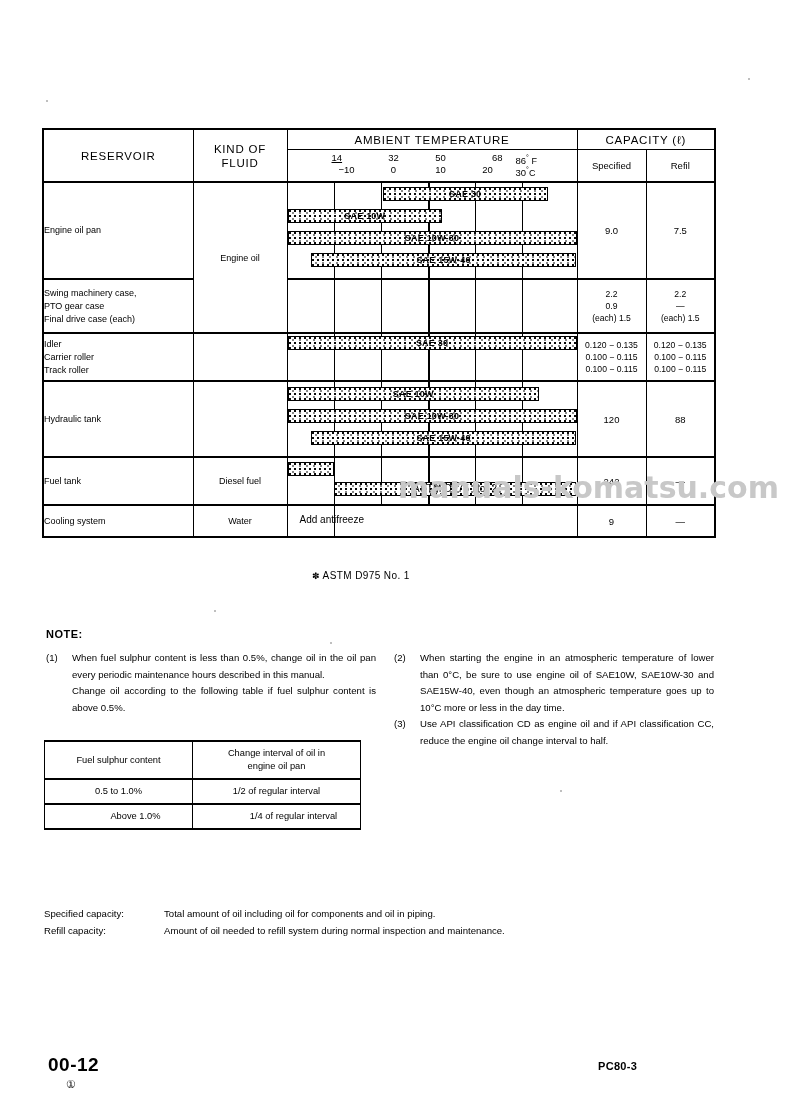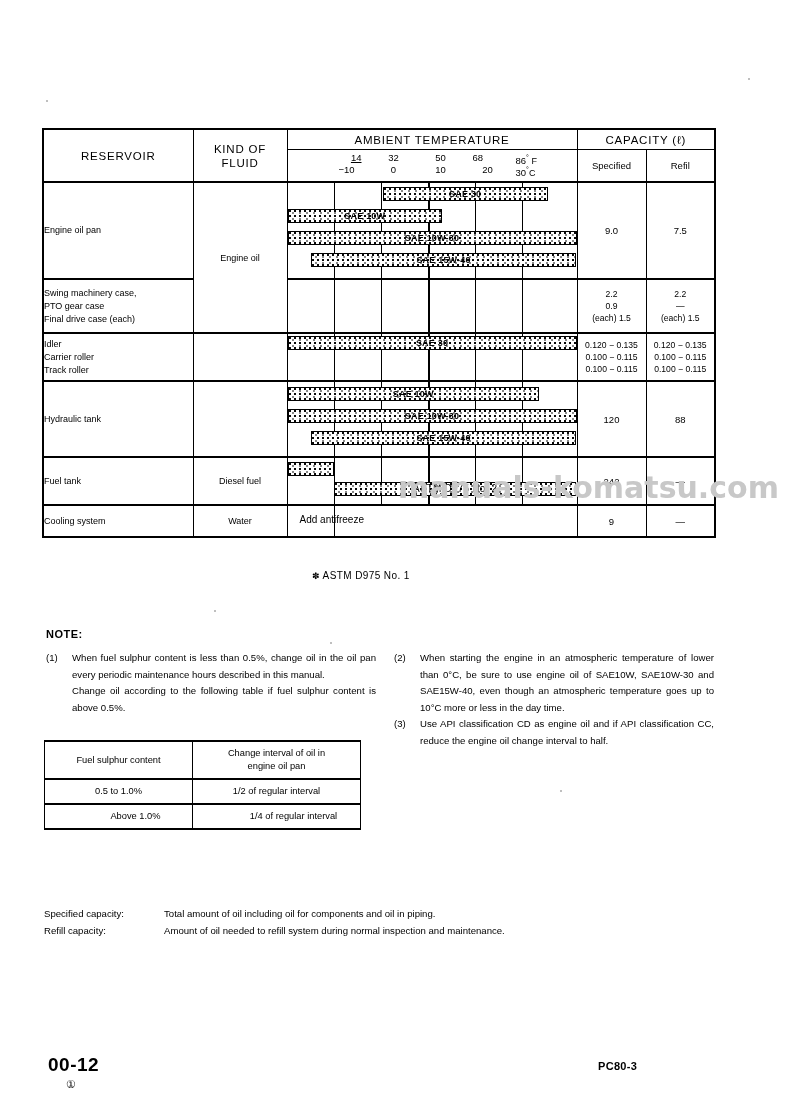--- a/index.html
+++ b/index.html
@@ -281,30 +281,30 @@
         <div>KIND OF</div>
         <div>FLUID</div>
       </td>
       <td class="hdr-main outer-top" style="height:19px">AMBIENT TEMPERATURE</td>
       <td class="hdr-main outer-top thick-r" colspan="2">CAPACITY (ℓ)</td>
     </tr>
 
     <tr>
       <td class="hdr-sub" style="height:31px">
         <div style="position:relative;height:30px;">
-          <div style="position:absolute;left:44px;top:1px;width:30px;text-align:right;text-decoration:underline;">14</div>
+          <div style="position:absolute;left:44px;top:1px;width:30px;text-align:left;text-decoration:underline;">14</div>
           <div style="position:absolute;left:44px;top:13px;width:30px;text-align:center;">−10</div>
 
           <div style="position:absolute;left:91px;top:1px;width:30px;text-align:center;">32</div>
           <div style="position:absolute;left:91px;top:13px;width:30px;text-align:center;">0</div>
 
           <div style="position:absolute;left:138px;top:1px;width:30px;text-align:center;">50</div>
           <div style="position:absolute;left:138px;top:13px;width:30px;text-align:center;">10</div>
 
-          <div style="position:absolute;left:185px;top:1px;width:30px;text-align:left;">68</div>
+          <div style="position:absolute;left:185px;top:1px;width:30px;text-align:right;">68</div>
           <div style="position:absolute;left:185px;top:13px;width:30px;text-align:center;">20</div>
 
           <div style="position:absolute;left:228px;top:1px;width:46px;text-align:left;">
             <span>86</span><span style="font-size:7px;vertical-align:super;">°</span><span style="font-size:9px;"> F</span>
           </div>
           <div style="position:absolute;left:228px;top:13px;width:46px;text-align:left;">
             <span>30</span><span style="font-size:7px;vertical-align:super;">°</span><span style="font-size:9px;">C</span>
           </div>
         </div>
       </td>

